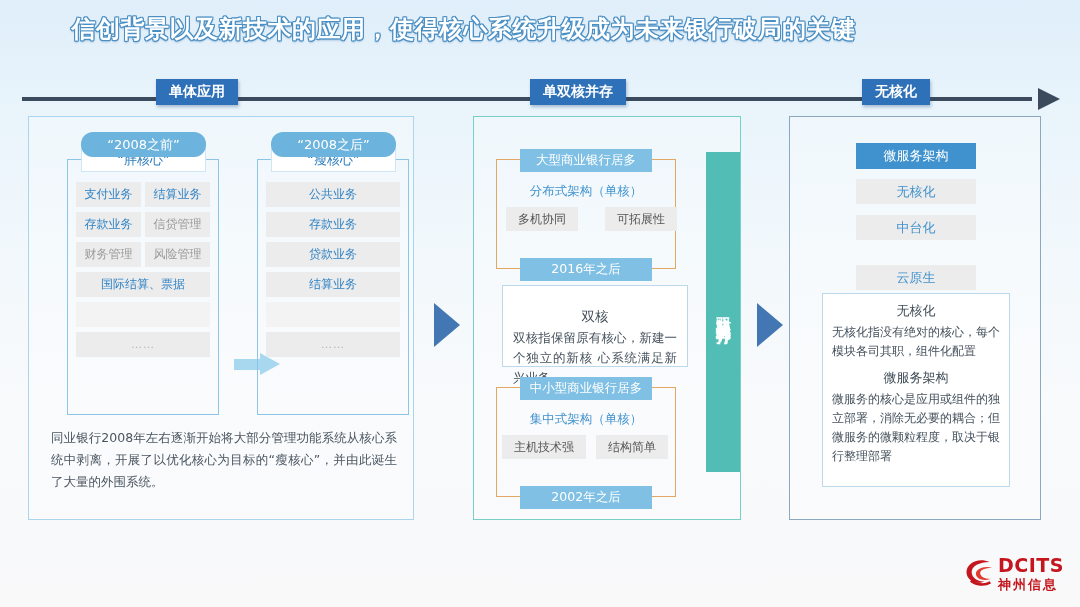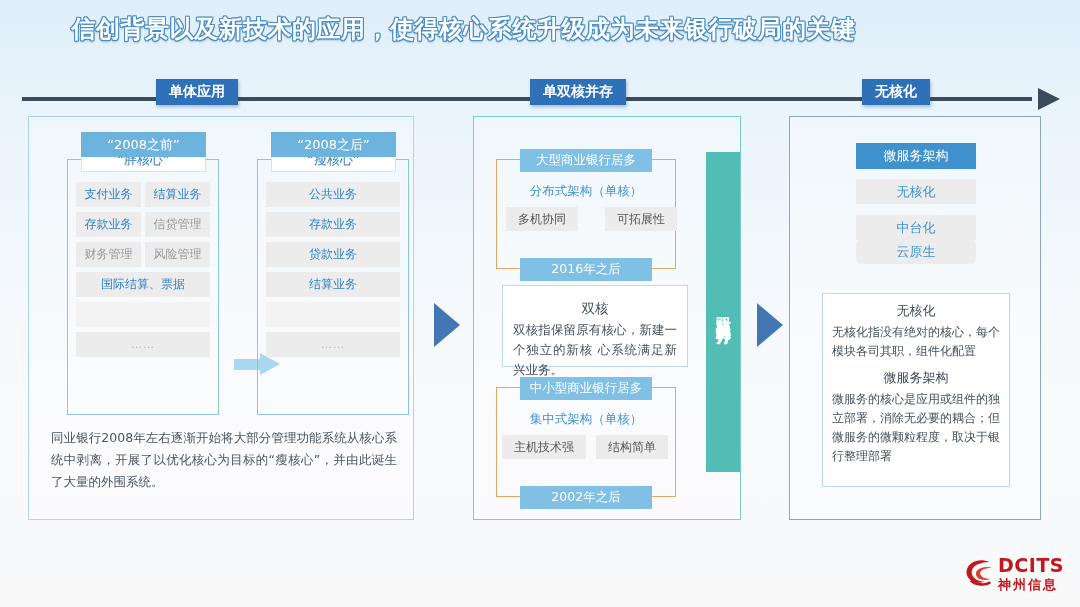--- a/index.html
+++ b/index.html
@@ -82,20 +82,21 @@
   .chip.blue{ color:#2f82c4; }
   .chip.gray{ color:#9a9a9a; }
   .chip.wide{ width:100%; }
   .chip.dots{ color:#b5b5b5; font-size:11px; letter-spacing:1px; }
   .chip.blank{ background:#f3f3f3; }
   .core-foot{
     position:absolute; left:14px; bottom:-10px; width:125px; height:25px;
     background:#6cb4dd; color:#fff; font-size:13px;
     display:flex; align-items:center; justify-content:center; z-index:3;
     white-space:nowrap;
+    border-radius:12px;
   }
   .col-left{ left:38px; } .col-right{ left:228px; }
 
   .mid-arrow{
     position:absolute; left:205px; top:236px; width:46px; height:22px;
   }
   .mid-arrow .shaft{
     position:absolute; left:0; top:6px; width:28px; height:11px; background:#a8d8ef;
   }
   .mid-arrow .head{
@@ -130,21 +131,21 @@
   }
   .ob-foot{
     position:absolute; height:23px; background:#7fc0e4; color:#fff;
     font-size:12.5px; display:flex; align-items:center; justify-content:center;
     z-index:3; white-space:nowrap;
   }
 
   .white-box{
     position:absolute; background:#fff; border:1px solid #bcd9ec;
   }
-  .wb-title{ text-align:center; font-size:13.5px; color:#3e4a55; margin-top:14px; }
+  .wb-title{ text-align:center; font-size:13.5px; color:#3e4a55; margin-top:22px; }
   .wb-text{ font-size:12.5px; line-height:20px; color:#45515c; padding:2px 10px 0 10px; text-align:justify; }
 
   .teal-bar{
     position:absolute; left:706px; top:152px; width:34px; height:320px;
     background:#52bdb5; display:flex; align-items:center; justify-content:center;
   }
   .teal-bar span{
     writing-mode:vertical-rl; text-orientation:upright;
     color:#fff; font-size:15px; font-weight:bold; letter-spacing:2px;
   }
@@ -153,21 +154,21 @@
   .p3-head{
     position:absolute; left:66px; top:26px; width:120px; height:26px;
     background:#3f92cd; color:#fff; font-size:13px;
     display:flex; align-items:center; justify-content:center; white-space:nowrap;
   }
   .p3-chip{
     position:absolute; left:66px; width:120px; height:25px; background:#ececec;
     color:#3f92cd; font-size:13px;
     display:flex; align-items:center; justify-content:center; white-space:nowrap;
   }
-  .p3-c0{ top:62px; } .p3-c1{ top:98px; } .p3-c2{ top:122px;border-radius:6px; }
+  .p3-c0{ top:62px; } .p3-c1{ top:98px; } .p3-c2{ top:148px; }
 
   .p3-box{
     position:absolute; left:32px; top:176px; width:188px; height:194px;
     background:#fff; border:1px solid #bcd9ec; padding:8px 0 0 0;
   }
   .p3-b-title{ text-align:center; font-size:13px; color:#3e4a55; margin-bottom:3px; }
   .p3-b-text{ font-size:12px; line-height:19px; color:#45515c; padding:0 9px; text-align:justify; }
   .p3-b-gap{ height:8px; }
 
   

